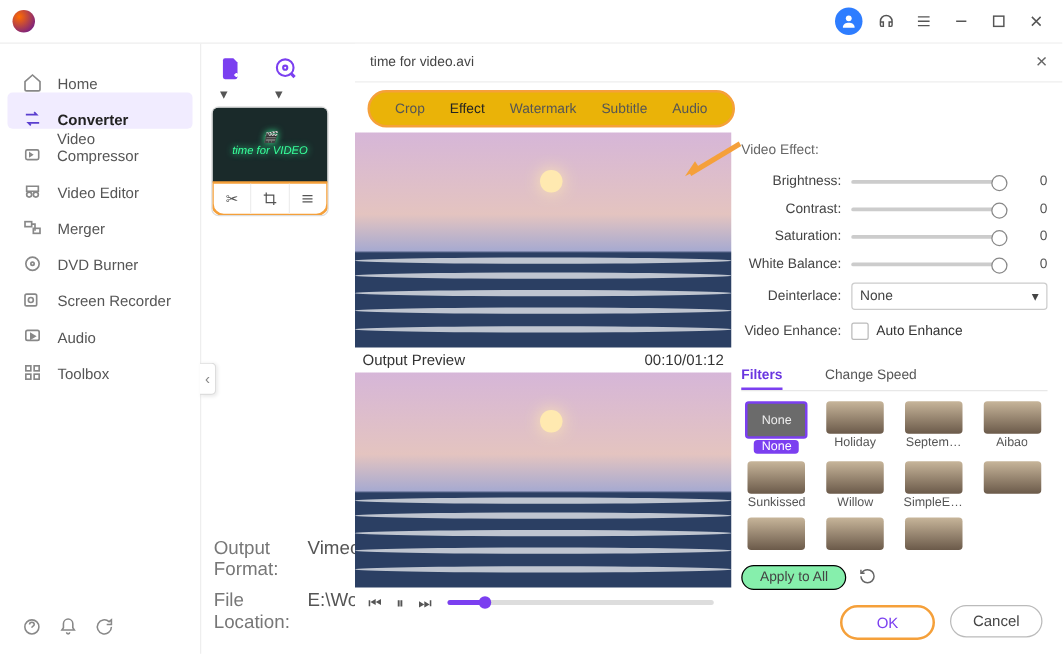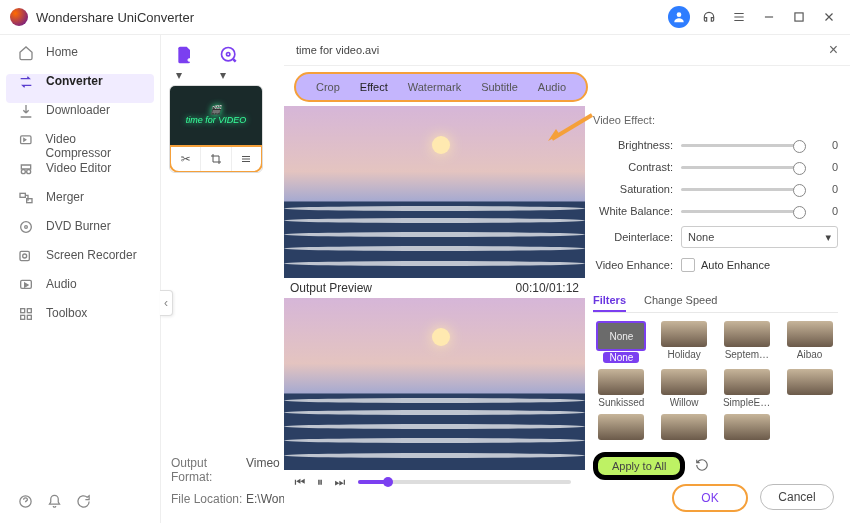--- a/index.html
+++ b/index.html
@@ -5,44 +5,44 @@
 html,body{margin:0;padding:0;font-family:"Segoe UI",Arial,sans-serif;font-size:12px;color:#333;background:#fff;width:850px;height:523px;overflow:hidden}
 .titlebar{height:34px;display:flex;align-items:center;padding:0 10px;border-bottom:1px solid #eee}
 .logo{width:18px;height:18px;border-radius:50%;background:radial-gradient(circle at 30% 30%,#ff6b00,#5a0ea0);margin-right:8px}
 .title{font-size:13px}
 .title-spacer{flex:1}
 .tb-ico{width:22px;height:22px;display:flex;align-items:center;justify-content:center;margin-left:8px;border-radius:50%;color:#555}
 .tb-ico.user{background:#2e7dff;color:#fff}
 .tb-ico svg{width:14px;height:14px}
 .app-body{display:flex;height:489px;position:relative}
 .sidebar{width:160px;border-right:1px solid #eee;padding-top:10px;display:flex;flex-direction:column}
-.nav-item{height:29px;display:flex;align-items:flex-start;padding:0 18px;color:#555;cursor:pointer}
+.nav-item{height:29px;display:flex;align-items:flex-end;padding:0 18px;color:#555;cursor:pointer}
 .nav-item.active{background:#f1ecff;font-weight:600;color:#222;border-radius:4px;margin:0 6px;padding:0 12px}
 .nav-item .ni-ico{width:16px;height:16px;margin-right:12px;display:flex;align-items:center;justify-content:center;color:#888}
 .nav-item.active .ni-ico{color:#5a3ecf}
 .sidebar-footer{margin-top:auto;padding:12px 18px;display:flex;gap:14px;color:#888}
 .collapse-tab{position:absolute;left:160px;top:255px;width:12px;height:24px;background:#fff;border:1px solid #ddd;border-left:none;border-radius:0 4px 4px 0;display:flex;align-items:center;justify-content:center;color:#888;cursor:pointer;z-index:4;box-shadow:1px 1px 3px rgba(0,0,0,.08)}
 .filearea{width:115px;position:relative;padding:8px 0 0 8px}
 .fa-top{height:24px;display:flex;align-items:center;gap:24px;padding-left:6px}
 .fa-ico{width:20px;height:20px;color:#7b3ff0}
 .card{margin-top:18px;width:92px;border:1px solid #ddd;border-radius:6px;overflow:hidden}
 .thumb{height:60px;background:#1a2a2a;display:flex;align-items:center;justify-content:center}
 .thumb-inner{color:#37ff9b;font-style:italic;font-size:9px;text-align:center;line-height:1.1;text-shadow:0 0 6px #37ff9b}
 .card-tools{height:24px;border-top:1px solid #ddd;display:flex;border:2px solid #f5a03a;border-radius:0 0 10px 10px;margin:-1px}
 .card-tools span{flex:1;display:flex;align-items:center;justify-content:center;color:#555;border-right:1px solid #eee}
 .card-tools span:last-child{border-right:none}
-.output-rows{position:absolute;bottom:18px;left:10px;width:160px;font-size:12px;color:#555}
+.output-rows{position:absolute;bottom:18px;left:10px;width:160px;font-size:15px;color:#555}
 .output-rows div{display:flex;margin-top:8px}
 .output-rows .k{width:75px;color:#777}
 .editor{flex:1;background:#fff;position:relative}
 .editor-header{height:30px;display:flex;align-items:center;padding:0 12px;border-bottom:1px solid #eee}
 .editor-filename{font-size:11px;color:#444}
 .editor-close{margin-left:auto;color:#666;cursor:pointer;font-size:16px}
 .tabrow{padding:6px 10px 4px}
-.tabbox{display:inline-flex;border:2px solid #f5a03a;border-radius:18px;padding:3px 10px;align-items:center;background:#c4b5fd}
+.tabbox{display:inline-flex;border:2px solid #f5a03a;border-radius:18px;padding:3px 10px;align-items:center;background:#eab308}
 .tabbox span{padding:4px 10px;color:#555;cursor:pointer;font-size:11px}
 .tabbox span.active{font-weight:400;color:#222}
 .arrow{position:absolute;left:258px;top:76px;width:56px;height:34px;pointer-events:none;z-index:5}
 .editor-main{display:flex;height:408px}
 .preview-col{flex:1;min-width:0;padding:0 0 0 0}
 .vid{height:172px;background:linear-gradient(#d6b6d8 0%,#e4c4c0 38%,#a7aad0 55%,#2b3f63 56%,#2b3f63 100%);position:relative;overflow:hidden}
 .sun{position:absolute;left:148px;top:30px;width:18px;height:18px;border-radius:50%;background:#ffe9b0;box-shadow:0 0 14px #ffe9b0}
 .wave{position:absolute;left:0;right:0;height:5px;background:rgba(255,255,255,.7);border-radius:50%}
 .info-row{display:flex;justify-content:space-between;padding:3px 6px;font-size:12px;color:#333}
 .transport{height:24px;display:flex;align-items:center;padding:0 6px}
@@ -52,43 +52,42 @@
 .seek-knob{position:absolute;left:14%;top:-3px;width:10px;height:10px;border-radius:50%;background:#7b3ff0;transform:translateX(-50%)}
 .ctrl-col{width:245px;padding:8px 12px 0 8px;font-size:11px}
 .sec-title{color:#666;margin-bottom:8px}
 .ctrl-row{display:flex;align-items:center;height:22px}
 .ctrl-row .lbl{width:80px;text-align:right;margin-right:8px;color:#444}
 .slider{flex:1;height:3px;background:#ccc;position:relative;border-radius:2px}
 .slider-knob{position:absolute;right:0;top:-4px;width:11px;height:11px;border-radius:50%;background:#fff;border:1px solid #888}
 .ctrl-row .val{width:24px;text-align:right;margin-left:8px;color:#555}
 .select{flex:1;height:20px;border:1px solid #ccc;border-radius:3px;display:flex;align-items:center;padding:0 6px;justify-content:space-between;color:#444;cursor:pointer}
 .chk{width:12px;height:12px;border:1px solid #bbb;border-radius:2px;margin-right:6px}
-.mini-tabs{display:flex;gap:18px;margin-top:14px;border-bottom:1px solid #e8e8e8}
+.mini-tabs{display:flex;gap:34px;margin-top:14px;border-bottom:1px solid #e8e8e8}
 .mini-tabs span{padding:4px 0;font-size:11px;color:#555;cursor:pointer}
 .mini-tabs span.active{color:#6a36e0;border-bottom:2px solid #7b3ff0;font-weight:600}
 .filter-grid{display:grid;grid-template-columns:repeat(4,1fr);gap:6px 6px;margin-top:8px}
 .filter{display:flex;flex-direction:column;align-items:center;font-size:10px;color:#555}
 .filter .sw{width:46px;height:26px;border-radius:3px;background:linear-gradient(#c7b59a,#6b5a4a);position:relative;overflow:hidden}
 .filter.none .sw{background:#6b6b6b;border:2px solid #7b3ff0;display:flex;align-items:center;justify-content:center;color:#eee;font-size:10px}
 .filter.none .name{background:#7b3ff0;color:#fff;border-radius:3px;padding:0 6px;margin-top:1px}
 .filter .name{margin-top:2px;max-width:48px;white-space:nowrap;overflow:hidden;text-overflow:ellipsis}
 .apply-row{margin-top:10px;display:flex;align-items:center;gap:10px}
-.apply-btn{border:5px solid #000000;border-radius:12px;padding:3px 14px;cursor:pointer;color:#444;background:#bef264}
+.apply-btn{border:1px solid #000000;border-radius:12px;padding:3px 14px;cursor:pointer;color:#444;background:#86efac}
 .reset-ico{color:#666;cursor:pointer}
 .dlg-buttons{position:absolute;right:16px;bottom:12px;display:flex;gap:12px}
 .btn{width:72px;height:24px;border-radius:14px;display:flex;align-items:center;justify-content:center;cursor:pointer;font-size:12px}
 .btn.ok{border:2px solid #f5a03a;color:#7b3ff0}
 .btn.cancel{border:1px solid #bbb;color:#444}
 </style>
 </head>
 <body>
 
 <div class="titlebar">
   <div class="logo"></div>
-  <div class="title">Wondershare UniConverter</div>
   <div class="title-spacer"></div>
   <div class="tb-ico user">
       <svg viewBox="0 0 24 24" fill="currentColor">
         <circle cx="12" cy="8" r="4"></circle>
         <path d="M4 20c0-4 4-6 8-6s8 2 8 6v1H4z"></path>
       </svg>
     </div>
   <div class="tb-ico">
       <svg viewBox="0 0 24 24" fill="none" stroke="currentColor" stroke-width="2">
         <path d="M4 12a8 8 0 0116 0v5a2 2 0 01-2 2h-2v-6h4M4 12v5a2 2 0 002 2h2v-6H4"></path>
@@ -126,28 +125,20 @@
         </span>
         <span>Home</span>
       </div>
     <div class="nav-item active">
         <span class="ni-ico">
           <svg viewBox="0 0 24 24" fill="none" stroke="currentColor" stroke-width="2">
             <path d="M4 7h13l-3-3M20 17H7l3 3"></path>
           </svg>
         </span>
         <span>Converter</span>
-      </div>
-    <div class="nav-item">
-        <span class="ni-ico">
-          <svg viewBox="0 0 24 24" fill="none" stroke="currentColor" stroke-width="2">
-            <path d="M12 3v12m0 0l-4-4m4 4l4-4M4 21h16"></path>
-          </svg>
-        </span>
-        <span>Downloader</span>
       </div>
     <div class="nav-item">
         <span class="ni-ico">
           <svg viewBox="0 0 24 24" fill="none" stroke="currentColor" stroke-width="2">
             <rect x="4" y="6" width="16" height="12" rx="2"></rect>
             <path d="M9 10l3 2-3 2z"></path>
           </svg>
         </span>
         <span>Video Compressor</span>
       </div>

